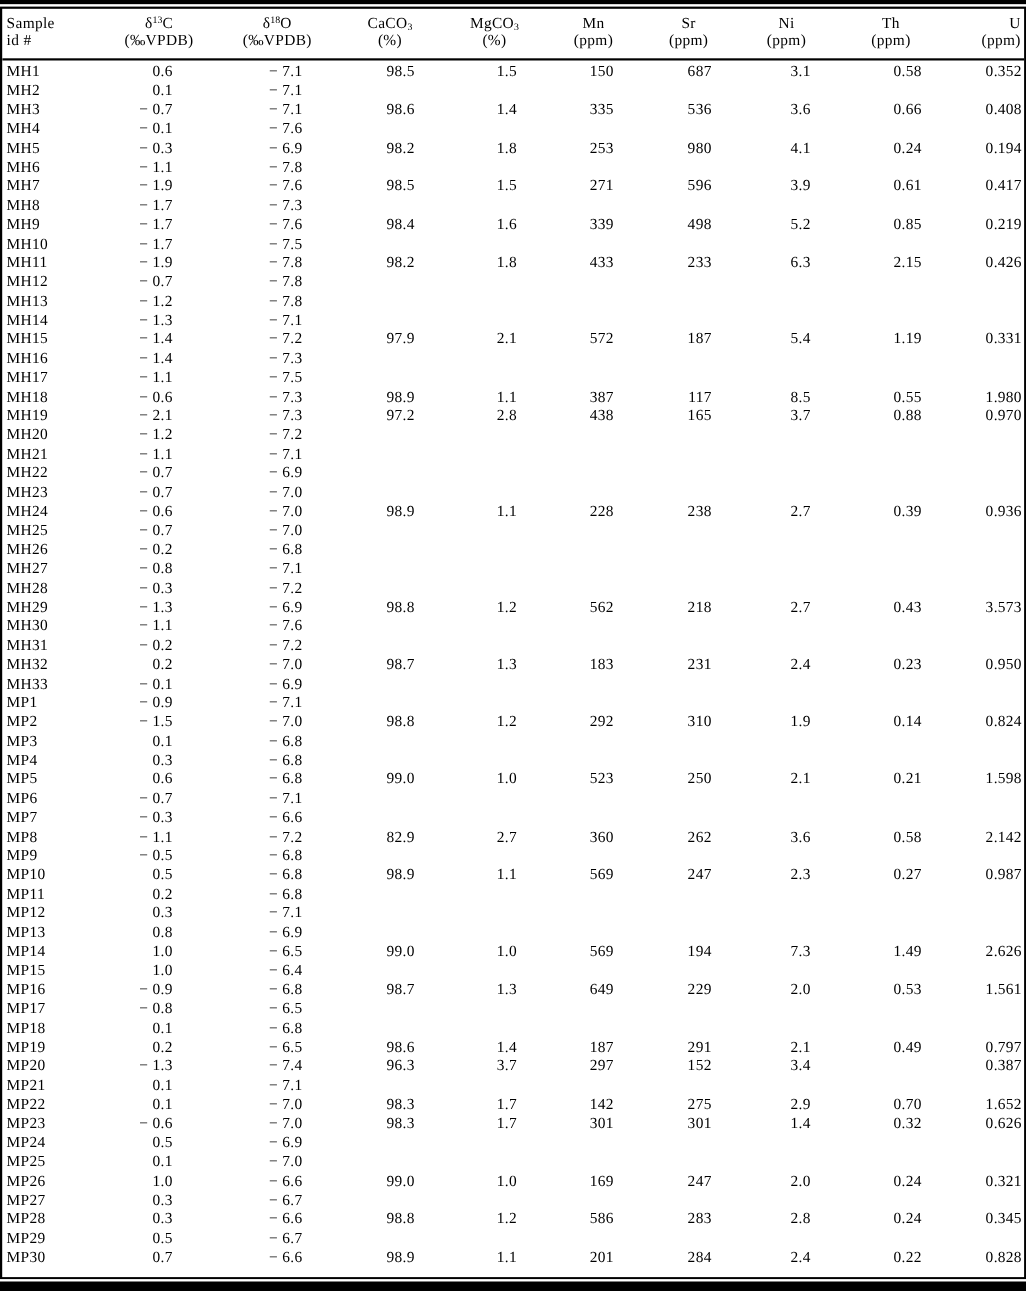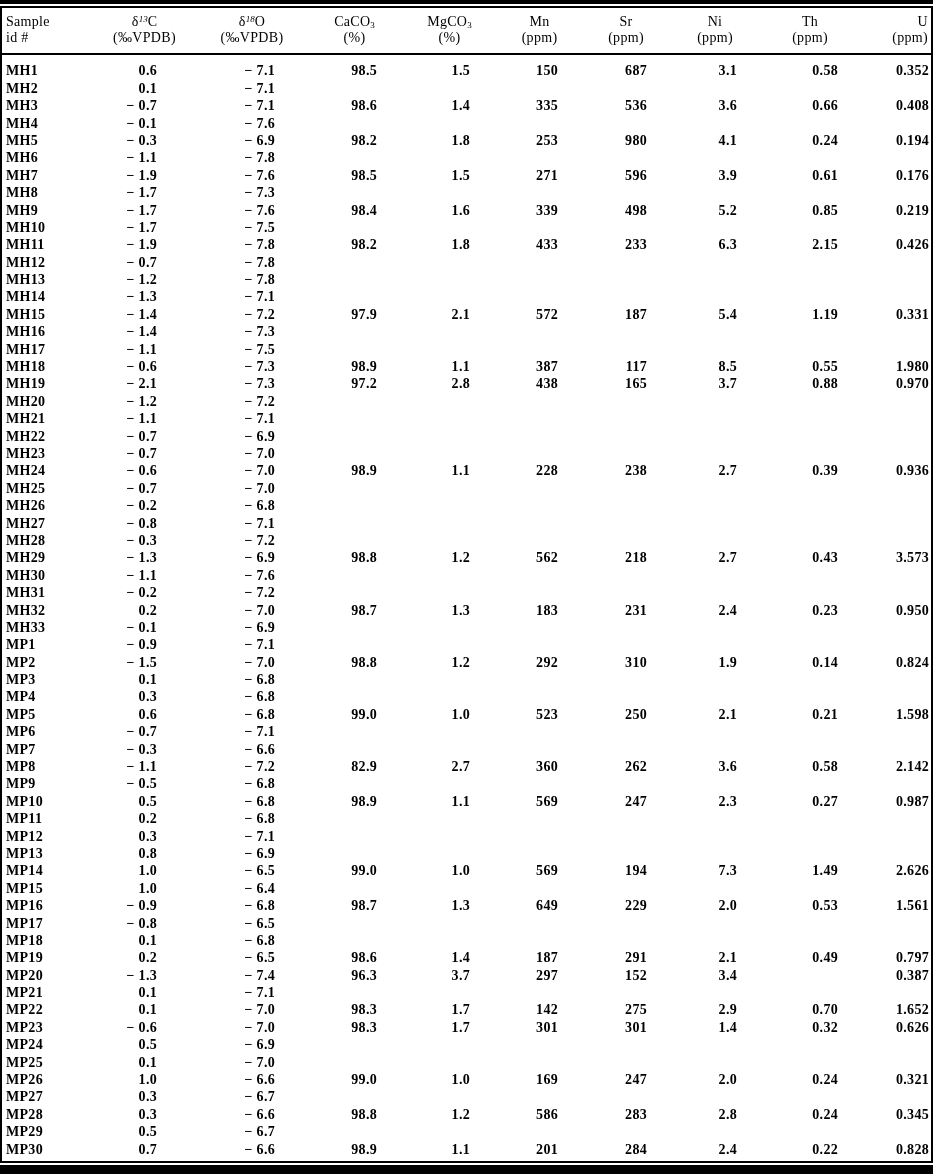--- a/index.html
+++ b/index.html
@@ -33,28 +33,27 @@
     border-bottom: 2px solid #000;
     padding-top: 6px;
     height: 47px;
     box-sizing: border-box;
     font-size: 14px;
     letter-spacing: 0.3px;
   }
   .hcell { text-align: center; line-height: 16px; }
   .hcell.left { text-align: left; padding-left: 4px; }
   .hcell.right { text-align: right; padding-right: 3px; }
-  .hcell sup { font-size: 9px; line-height: 0; vertical-align: 4px; letter-spacing: 0; font-style: italic; }
+  .hcell sup { font-size: 9px; line-height: 0; vertical-align: 4px; letter-spacing: 0; }
   .hcell sub { font-size: 9px; line-height: 0; vertical-align: -2px; letter-spacing: 0; }
   .tbody {
     flex: 1;
     display: flex; flex-direction: column;
-    justify-content: flex-end;
+    justify-content: flex-start;
     padding: 2px 0 3px 0;
-    font-weight: bold;
   }
   .row {
     height: 17.4px;
     line-height: 17.4px;
     font-size: 14px;
     letter-spacing: 0.3px;
   }
   .cell { text-align: right; white-space: pre; overflow: hidden; }
   .row .cell:nth-child(1)  { text-align: left; padding-left: 4px; }
   .row .cell:nth-child(2)  { padding-right: 40px; }
@@ -192,21 +191,21 @@
         <div class="row grid-cols">
           <div class="cell">MH7</div>
           <div class="cell">− 1.9</div>
           <div class="cell">− 7.6</div>
           <div class="cell">98.5</div>
           <div class="cell">1.5</div>
           <div class="cell">271</div>
           <div class="cell">596</div>
           <div class="cell">3.9</div>
           <div class="cell">0.61</div>
-          <div class="cell">0.176</div>
+          <div class="cell">0.417</div>
         </div>
         <div class="row grid-cols">
           <div class="cell">MH8</div>
           <div class="cell">− 1.7</div>
           <div class="cell">− 7.3</div>
           <div class="cell"></div>
           <div class="cell"></div>
           <div class="cell"></div>
           <div class="cell"></div>
           <div class="cell"></div>

